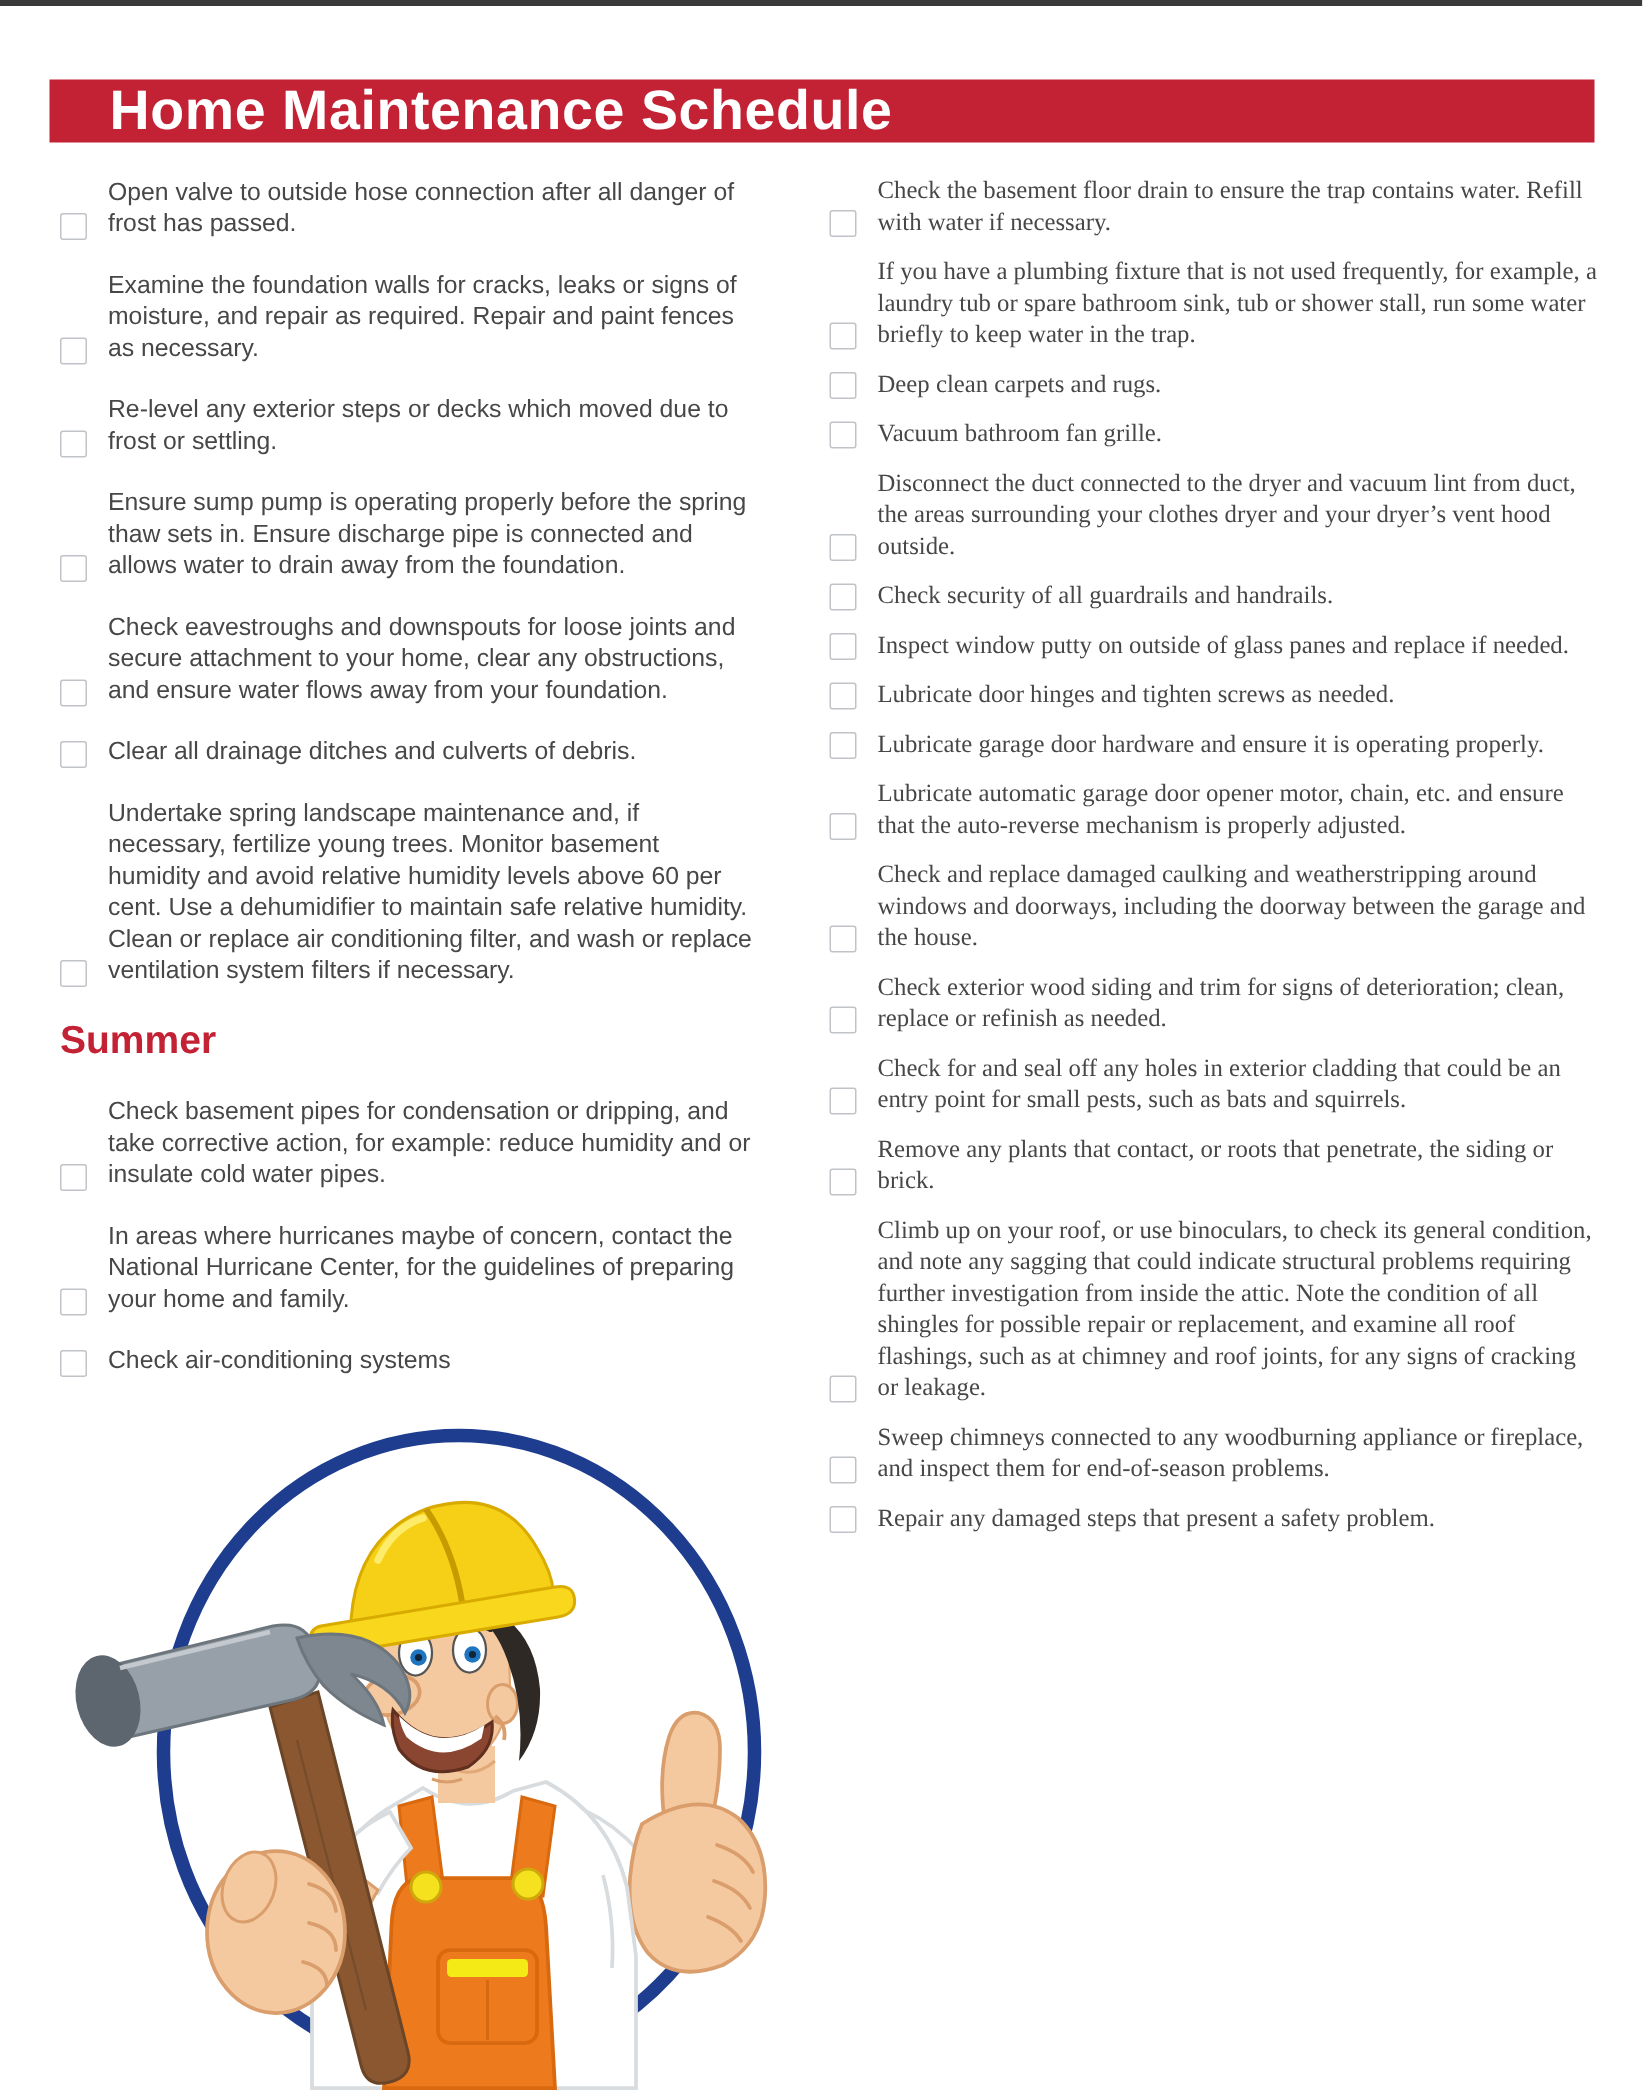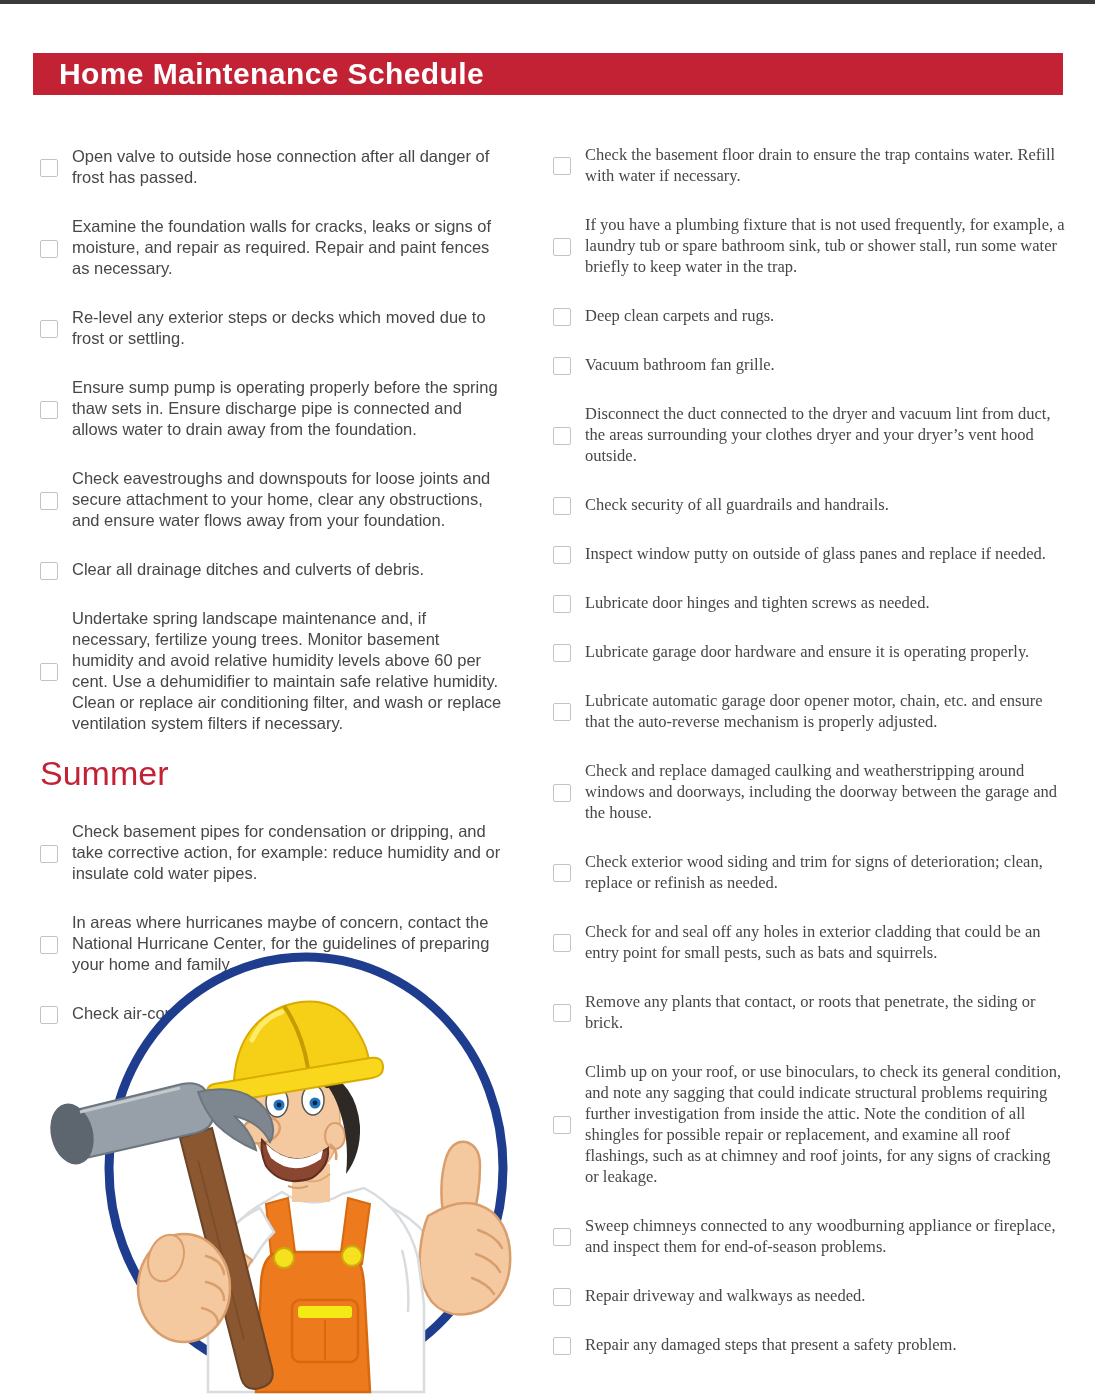--- a/index.html
+++ b/index.html
@@ -7,36 +7,36 @@
     position:relative; width:1095px; height:1398px; background:#ffffff;
     font-family:"Liberation Sans", sans-serif; overflow:hidden;
     --red:#c32134; --text:#474747; --box:#c0c4c8;
   }
   .top-strip { position:absolute; top:0; left:0; width:100%; height:4px; background:#3a3a3a; }
   .banner {
     position:absolute; left:33px; top:53px; width:1030px; height:42px;
     background:var(--red); display:flex; align-items:center;
   }
   .banner h1 {
-    margin:0; padding-left:26px; font-size:30px; font-weight:bold;
+    margin:0; padding-left:40px; font-size:37px; font-weight:bold;
     letter-spacing:0.4px; color:#ffffff;
   }
   .col { position:absolute; }
   .col-left  { left:40px;  top:118px; width:462px; }
   .col-right { left:553px; top:116px; width:515px; }
-  .check-item { display:flex; align-items:center; gap:14px;margin-top:28px; }
+  .check-item { display:flex; align-items:flex-end; gap:14px; }
   .col-left  .check-item { margin-bottom:20px; }
   .col-right .check-item { margin-bottom:12px;font-family:Liberation Serif, serif; }
   .checkbox {
     width:16px; height:16px; border:1.6px solid var(--box); border-radius:2px;
     background:#fff; flex:0 0 auto; margin-top:2px;
   }
   .item-text { font-size:16.5px; line-height:21px; color:var(--text); }
   .season {
-    margin:12px 0 22px 0; font-size:34px; font-weight:normal; color:var(--red);
+    margin:12px 0 22px 0; font-size:26px; font-weight:bold; color:var(--red);
   }
   .illustration { position:absolute; left:30px; top:940px; width:500px; height:458px; }
 </style>
 </head>
 <body>
 
 <div class="page" style="--red: #c32134; --text: #474747; --box: #c0c4c8;">
   <div class="top-strip" style="background: rgb(58, 58, 58);"></div>
 
   <header class="banner">
@@ -177,24 +177,20 @@
     <span class="checkbox"></span>
     <span class="item-text">Climb up on your roof, or use binoculars, to check its general condition, and note any sagging that could indicate structural problems requiring further investigation from inside the attic. Note the condition of all shingles for possible repair or replacement, and examine all roof flashings, such as at chimney and roof joints, for any signs of cracking or leakage.</span>
   </div>
 
   <div class="check-item">
     <span class="checkbox"></span>
     <span class="item-text">Sweep chimneys connected to any woodburning appliance or fireplace, and inspect them for end-of-season problems.</span>
   </div>
 
 
-  <div class="check-item">
-    <span class="checkbox"></span>
-    <span class="item-text">Repair driveway and walkways as needed.</span>
-  </div>
 
   <div class="check-item">
     <span class="checkbox"></span>
     <span class="item-text">Repair any damaged steps that present a safety problem.</span>
   </div>
 </div>
   </section>
 
   <div class="illustration">
     <svg viewBox="0 0 500 458" width="500" height="458" xmlns="http://www.w3.org/2000/svg">

